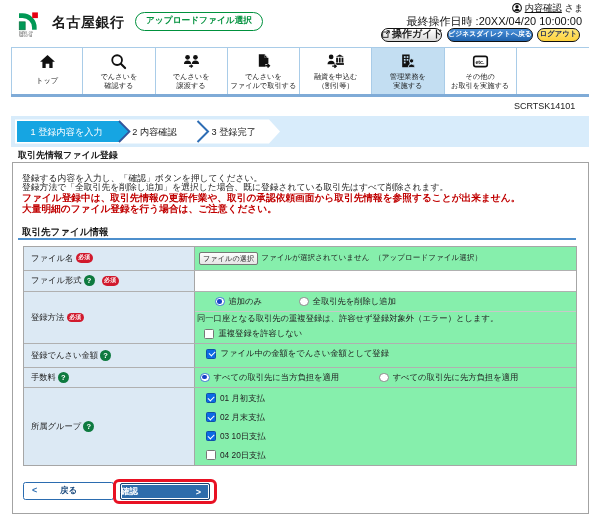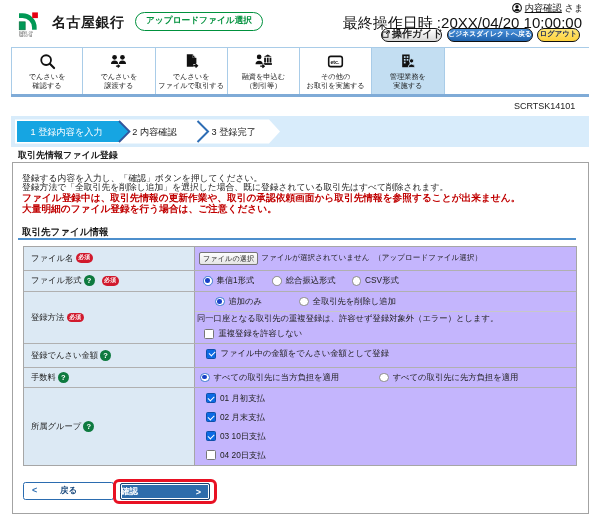--- a/index.html
+++ b/index.html
@@ -4,21 +4,21 @@
 <style>
 * { margin:0; padding:0; box-sizing:border-box; }
 html,body { width:600px; height:521px; background:#fff; font-family:"Liberation Sans",sans-serif; }
 body { position:relative; overflow:hidden; }
 .abs { position:absolute; }
 
 #bankname { left:52px; top:13.5px; font-size:14px; font-weight:bold; color:#1a1a1a; letter-spacing:0.5px; }
 #svcpill { left:135px; top:12px; width:128px; height:18.5px; border:1.5px solid #00913d; border-radius:9.5px; color:#00913d; font-size:8.7px; font-weight:bold; text-align:center; line-height:15px; white-space:nowrap; }
 #userrow { top:2.5px; right:16.5px; font-size:9.3px; color:#111; height:11px; line-height:11px; white-space:nowrap; }
 #userrow .uname { text-decoration:underline; }
-#lastop { top:14px; right:18px; font-size:15px; color:#111; white-space:nowrap;text-align:right; }
+#lastop { top:14px; right:18px; font-size:11px; color:#111; white-space:nowrap;text-align:right; }
 .hbtn { top:28px; height:14px; border:1.5px solid #111; border-radius:7px; font-weight:bold; text-align:center; white-space:nowrap; }
 #btn-guide { left:381px; width:61px; background:linear-gradient(#ffffff,#d8d8d8); color:#222; font-size:10px; line-height:10.5px; }
 #btn-biz { left:447px; width:86px; background:linear-gradient(#4a90d9,#1f63ae); color:#fff; font-size:6.8px; line-height:10.5px; }
 #btn-logout { left:537px; width:43px; background:linear-gradient(#ffe87a,#fdd23e); color:#1c2a55; font-size:7.3px; line-height:10.5px; }
 
 #nav { left:11px; top:47px; width:578px; height:46.75px; border-top:1.5px solid #a9cce8; display:flex; }
 .tab { width:72.25px; border-right:1px solid #a9cce8; background:#fff; text-align:center; font-size:7.2px; line-height:9px; color:#1a1a1a; padding-top:5px; }
 .tab:first-child { border-left:1px solid #a9cce8; }
 .tab.active { background:#c3def2; }
 .tab svg { display:block; margin:0 auto 2px auto; }
@@ -30,21 +30,21 @@
 #box { left:11.5px; top:161.5px; width:577px; height:352px; border:1px solid #a3a3a3; background:#fff; }
 #instr { position:absolute; left:9.5px; top:11px; font-size:8.8px; line-height:9.7px; color:#222; white-space:nowrap; }
 #instr .red { color:#c00000; font-weight:bold; font-size:9.7px; line-height:10px; }
 #sechead { position:absolute; left:9.5px; top:63px; font-size:9.5px; font-weight:bold; color:#1a1a1a; }
 #secline { position:absolute; left:5px; top:75.8px; width:558.5px; height:1.5px; background:#4d8fcc; }
 
 #tbl { position:absolute; left:10.5px; top:83px; width:553.5px; border:1px solid #a6a6a6; font-size:8.3px; color:#222; }
 .row { display:flex; border-bottom:1px solid #b0b0b0; }
 .row:last-child { border-bottom:none; }
 .lab { width:171px; background:#dce9f4; border-right:1px solid #a6a6a6; display:flex; align-items:center; padding-left:7px; flex-shrink:0; }
-.cnt { flex:1; background:#c4b5fd; display:flex; flex-direction:column; justify-content:center; }
+.cnt { flex:1; background:#86efac; display:flex; flex-direction:column; justify-content:center; }
 .req { display:inline-block; background:#d11a2d; color:#fff; font-size:5.8px; font-weight:bold; border-radius:5px; padding:0 2.5px; height:9.5px; line-height:9.5px; margin-left:2.5px; letter-spacing:0.3px; flex-shrink:0; }
 .qm { display:inline-block; width:11px; height:11px; border-radius:50%; background:#0e7a3f; color:#fff; font-size:7.5px; font-weight:bold; text-align:center; line-height:11px; margin-left:2px; flex-shrink:0; }
 .radio { display:inline-block; width:9.5px; height:9.5px; border:1px solid #8a8a8a; border-radius:50%; background:#fff; margin-right:4px; position:relative; flex-shrink:0; }
 .radio.on { border:1.2px solid #3d79d2; }
 .radio.on::after { content:""; position:absolute; left:1.4px; top:1.4px; width:4.5px; height:4.5px; border-radius:50%; background:#1942c8; }
 .cb { display:inline-block; width:10px; height:10px; border:1px solid #777; border-radius:1.5px; background:#fff; margin-right:4.5px; position:relative; flex-shrink:0; }
 .cb.on { background:#0c6ae4; border-color:#1050a8; }
 .cb.on::after { content:""; position:absolute; left:1.6px; top:1.6px; width:5.2px; height:2.8px; border-left:1.5px solid #fff; border-bottom:1.5px solid #fff; transform:rotate(-45deg); }
 .hline { display:flex; align-items:center; }
 .filebtn { display:inline-block; border:1px solid #767676; border-radius:2px; background:linear-gradient(#fdfdfd,#e6e6e6); font-size:7.2px; height:13px; line-height:11px; padding:0 3px; margin-right:3px; }
@@ -74,20 +74,26 @@
     </svg> <span class="uname">内容確認</span> さま</div>
 <div class="abs" id="lastop">最終操作日時 :20XX/04/20 10:00:00</div>
 <div class="abs hbtn" id="btn-guide"><svg width="8" height="8" viewBox="0 0 12 12" style="vertical-align:-1px;margin-right:2px">
       <rect x="1" y="3" width="8" height="8" fill="none" stroke="#222" stroke-width="1.4"></rect>
       <path d="M6 6 L10.5 1.5 M7 1 h 4 v 4" fill="none" stroke="#222" stroke-width="1.4"></path>
     </svg>操作ガイド</div>
 <div class="abs hbtn" id="btn-biz">ビジネスダイレクトへ戻る</div>
 <div class="abs hbtn" id="btn-logout">ログアウト</div>
 
 <div class="abs" id="nav">
+  <div class="tab">
+      <svg width="17" height="17" viewBox="0 0 16 16">
+        <path d="M8 1.8 L15 8.2 H12.8 V14 H9.7 V10.2 H6.3 V14 H3.2 V8.2 H1 Z" fill="#111"></path>
+      </svg>
+      <div style="line-height:18px">トップ</div>
+    </div>
   <div class="tab"><svg width="17" height="17" viewBox="0 0 16 16">
         <circle cx="6.7" cy="6.7" r="4.6" fill="none" stroke="#111" stroke-width="1.7"></circle>
         <path d="M10.2 10.2 L14.2 14.2" stroke="#111" stroke-width="2" stroke-linecap="round"></path>
       </svg>でんさいを<br>確認する</div>
   <div class="tab"><svg width="17" height="17" viewBox="0 0 16 16">
         <circle cx="4.3" cy="4.1" r="2.2" fill="#111"></circle>
         <path d="M0.9 10.4 a 3.4 3.4 0 0 1 6.8 0 Z" fill="#111"></path>
         <circle cx="11.7" cy="4.1" r="2.2" fill="#111"></circle>
         <path d="M8.3 10.4 a 3.4 3.4 0 0 1 6.8 0 Z" fill="#111"></path>
         <path d="M5.6 12.3 h 3.2 M7.3 11 l 1.5 1.3 l -1.5 1.3" fill="none" stroke="#fff" stroke-width="2.6"></path>
@@ -104,34 +110,34 @@
         <circle cx="3.9" cy="3.7" r="2.2" fill="#111"></circle>
         <path d="M0.5 10.6 a 3.4 3.4 0 0 1 6.8 0 Z" fill="#111"></path>
         <path d="M8.3 3.6 L12 1.5 L15.7 3.6 Z" fill="#111"></path>
         <rect x="8.6" y="4.4" width="1.7" height="4.6" fill="#111"></rect>
         <rect x="11.15" y="4.4" width="1.7" height="4.6" fill="#111"></rect>
         <rect x="13.7" y="4.4" width="1.7" height="4.6" fill="#111"></rect>
         <rect x="8.1" y="9.5" width="7.8" height="1.7" fill="#111"></rect>
         <path d="M4.9 12.4 h 3.4 M7 10.9 l 1.6 1.5 l -1.6 1.5" fill="none" stroke="#fff" stroke-width="2.6"></path>
         <path d="M4.9 12.4 h 3.4 M7 10.9 l 1.6 1.5 l -1.6 1.5" fill="none" stroke="#111" stroke-width="1.3"></path>
       </svg>融資を申込む<br>（割引等）</div>
-  <div class="tab"><svg width="17" height="17" viewBox="0 0 16 16">
-        <rect x="1.6" y="3.2" width="12.8" height="9.6" rx="2" fill="none" stroke="#111" stroke-width="1.5"></rect>
-        <text x="3.2" y="10.2" font-size="5" font-weight="bold" fill="#111" font-family="Liberation Sans">etc.</text>
-      </svg>その他の<br>お取引を実施する</div>
   <div class="tab active"><svg width="17" height="17" viewBox="0 0 16 16">
         <rect x="3" y="1.4" width="7" height="12" fill="#111"></rect>
         <rect x="4.6" y="3" width="1.6" height="1.6" fill="#c3def2"></rect>
         <rect x="7.2" y="3" width="1.6" height="1.6" fill="#c3def2"></rect>
         <rect x="4.6" y="5.6" width="1.6" height="1.6" fill="#c3def2"></rect>
         <rect x="7.2" y="5.6" width="1.6" height="1.6" fill="#c3def2"></rect>
         <rect x="4.6" y="8.2" width="1.6" height="1.6" fill="#c3def2"></rect>
         <circle cx="11.8" cy="7.4" r="2" fill="#111" stroke="#c3def2" stroke-width="0.8"></circle>
         <path d="M8.6 13.6 a 3.2 3.2 0 0 1 6.4 0 Z" fill="#111" stroke="#c3def2" stroke-width="0.8"></path>
       </svg>管理業務を<br>実施する</div>
+  <div class="tab"><svg width="17" height="17" viewBox="0 0 16 16">
+        <rect x="1.6" y="3.2" width="12.8" height="9.6" rx="2" fill="none" stroke="#111" stroke-width="1.5"></rect>
+        <text x="3.2" y="10.2" font-size="5" font-weight="bold" fill="#111" font-family="Liberation Sans">etc.</text>
+      </svg>その他の<br>お取引を実施する</div>
 </div>
 <div class="abs" id="navline"></div>
 
 <div class="abs" id="ptitle">取引先情報ファイル登録</div>
 <div class="abs" id="pcode">SCRTSK14101</div>
 
 <svg class="abs" style="left:11px;top:116px" width="578" height="31" viewBox="0 0 578 31">
   <rect x="0" y="0" width="578" height="31" fill="#d8ecfb"></rect>
   <polygon points="4,3.5 258,3.5 269,15.5 258,27.5 4,27.5" fill="#ffffff"></polygon>
   <polygon points="6,5 108,5 118.5,15.5 108,26 6,26" fill="#16a5e2"></polygon>
@@ -148,23 +154,20 @@
   <div id="secline"></div>
   <div id="tbl">
     <div class="row" style="height:24px">
       <div class="lab">ファイル名<span class="req">必須</span></div>
       <div class="cnt" style="padding-left:4px;font-size:7.6px">
           <div class="hline"><span class="filebtn">ファイルの選択</span>ファイルが選択されていません<span style="width:4.5px"></span>（アップロードファイル選択）</div>
         </div>
     </div>
     <div class="row" style="height:21.5px">
       <div class="lab">ファイル形式<span class="qm">?</span><span class="req" style="margin-left:7px">必須</span></div>
-      <div class="cnt" style="padding-left:8px">
-          <div class="hline"><span class="radio on"></span>集信1形式<span style="width:18px"></span><span class="radio"></span>総合振込形式<span style="width:16px"></span><span class="radio"></span>CSV形式</div>
-        </div>
     </div>
     <div class="row" style="height:51.5px">
       <div class="lab">登録方法<span class="req">必須</span></div>
       <div class="cnt" style="justify-content:flex-start">
         <div class="hline" style="height:19px;padding-left:20px"><span class="radio on"></span>追加のみ<span style="width:37px"></span><span class="radio"></span>全取引先を削除し追加</div>
         <div style="border-top:1px solid #c8c8c8;height:13px;line-height:12px;padding-left:2px">同一口座となる取引先の重複登録は、許容せず登録対象外（エラー）とします。</div>
         <div class="hline" style="height:17px;padding-left:9px;align-items:center;padding-top:2px"><span class="cb"></span>重複登録を許容しない</div>
       </div>
     </div>
     <div class="row" style="height:24.5px">

